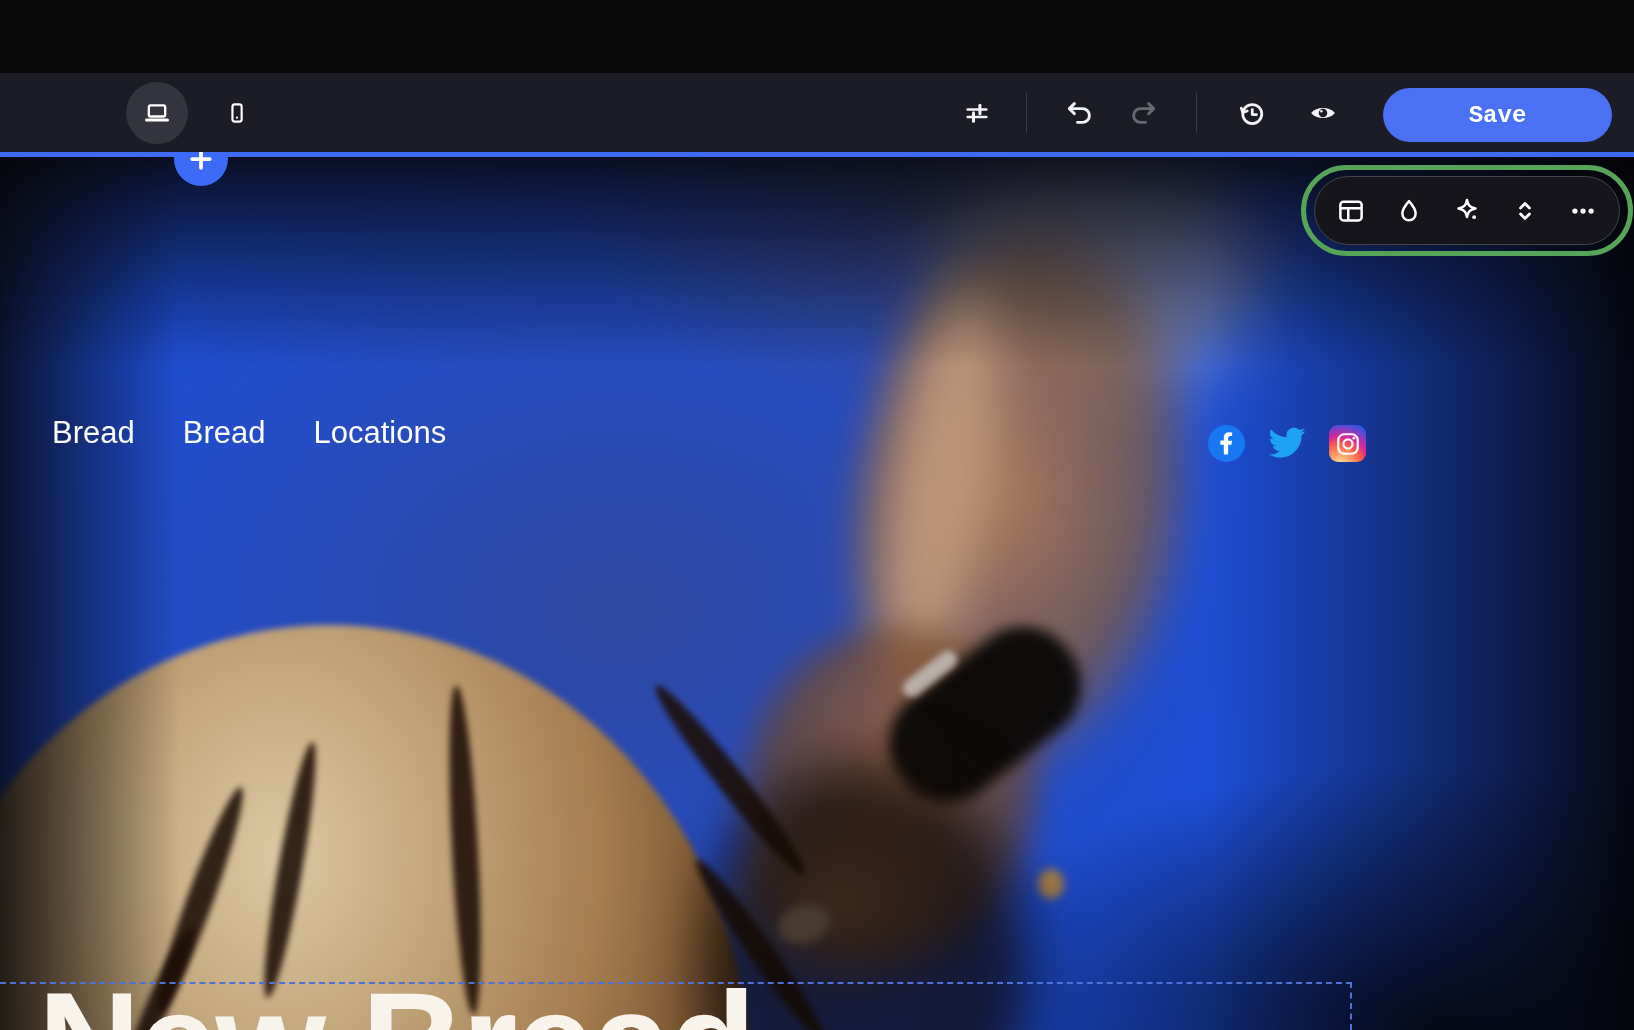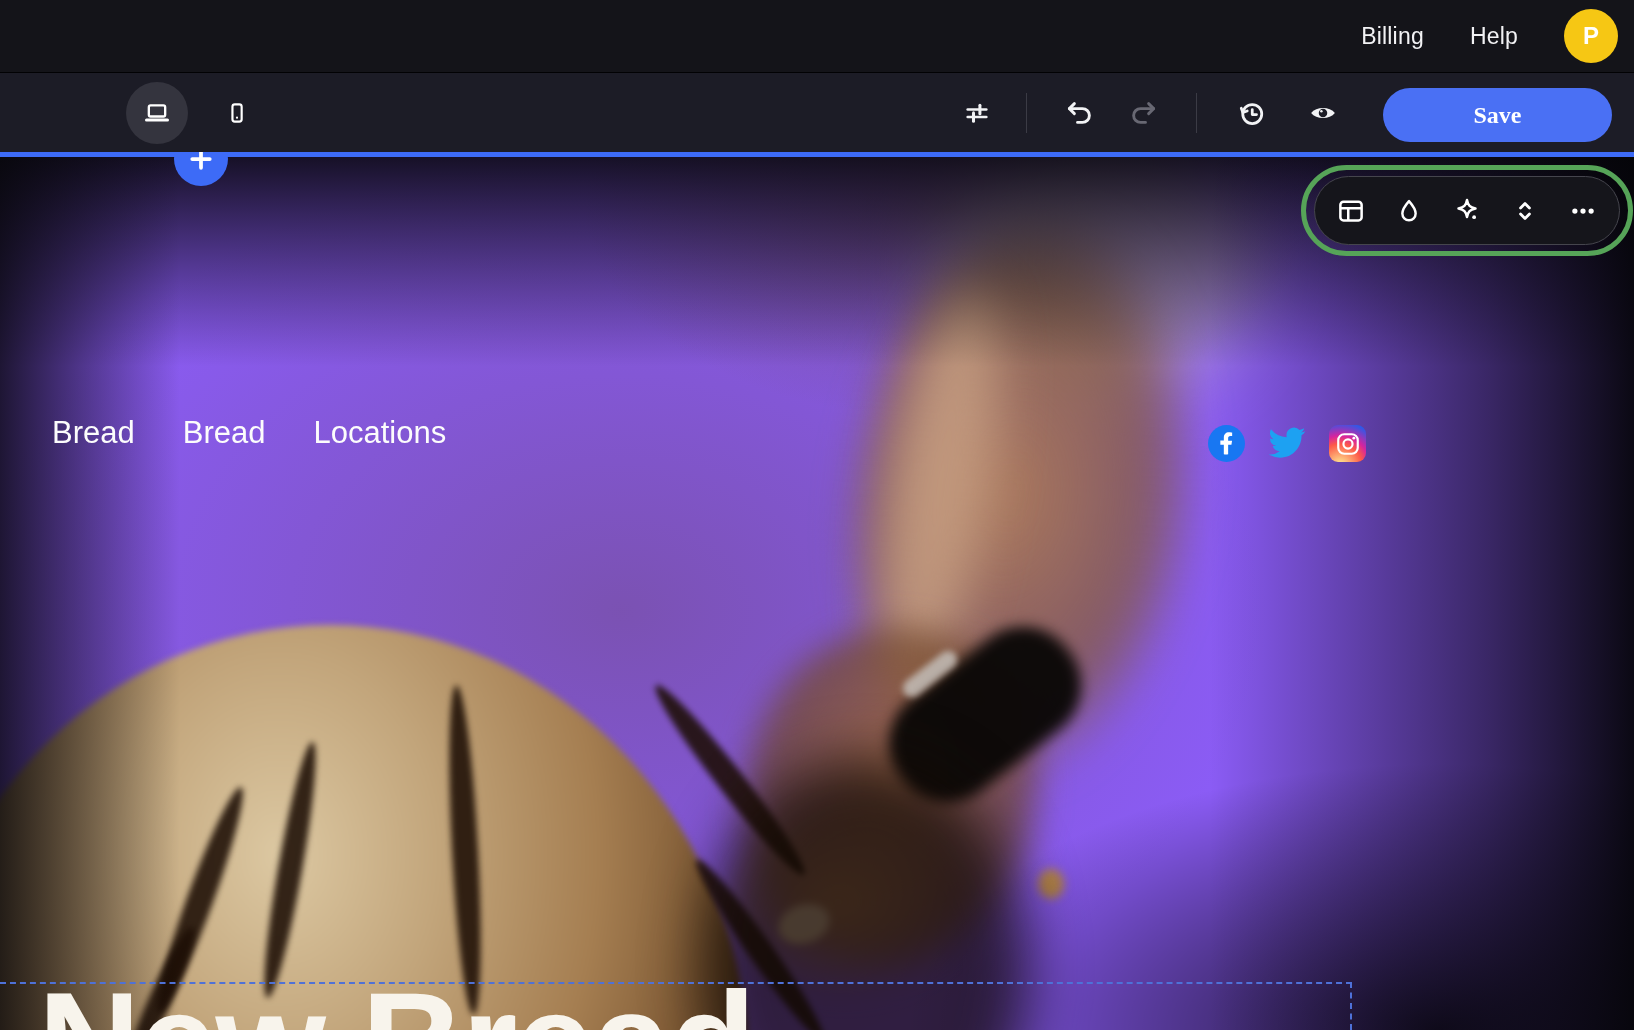--- a/index.html
+++ b/index.html
@@ -20,30 +20,30 @@
   .toolbar { position:absolute; left:0; top:73px; width:100%; height:79px; background:#1c1c26; z-index:30; }
   .icon-btn { position:absolute; width:48px; height:48px; top:16px; border:none; background:transparent;
               display:flex; align-items:center; justify-content:center; cursor:pointer; border-radius:50%; }
   .device-group { position:absolute; left:126px; top:9px; display:flex; align-items:center; gap:18px; height:62px; }
   .device-btn { width:62px; height:62px; border-radius:50%; border:none; background:transparent;
                 display:flex; align-items:center; justify-content:center; cursor:pointer; }
   .device-btn.active { background:#34343e; }
   .tb-divider { position:absolute; top:20px; width:1px; height:40px; background:#3b3b45; }
   .save-btn { position:absolute; left:1383px; top:88px; width:229px; height:54px; border-radius:27px;
               background:#4a70f4; border:none; color:#fff; font-size:24px; font-weight:700;
-              font-family:Liberation Serif, serif; cursor:pointer; z-index:31; }
+              font-family:Liberation Mono, monospace; cursor:pointer; z-index:31; }
 
   
   .blue-line { position:absolute; left:0; top:152px; width:100%; height:5px; background:#3d6bf7; z-index:4; }
   .add-btn { position:absolute; left:174px; top:132px; width:54px; height:54px; border-radius:50%;
              background:#3d6bf7; border:none; z-index:5; display:flex; align-items:center;
              justify-content:center; cursor:pointer; }
 
   
-  .hero { position:absolute; left:0; top:157px; width:1634px; height:873px; overflow:hidden; background:#8b5cf6; z-index:1; }
+  .hero { position:absolute; left:0; top:157px; width:1634px; height:873px; overflow:hidden; background:#1d4ed8; z-index:1; }
   .ph { position:absolute; border-radius:50%; }
 
   .glow { left:0; top:0; width:1634px; height:873px; border-radius:0;
     background:
       radial-gradient(ellipse 520px 300px at 58% 6%, rgba(99,70,42,.45), transparent 70%),
       radial-gradient(ellipse 900px 640px at 38% 52%, rgba(88,60,36,.32), transparent 72%); }
 
   .shoulder-blur { left:940px; top:-20px; width:320px; height:260px; background:#b4aca2; opacity:.55; filter:blur(40px); }
   .arm  { left:860px; top:60px; width:330px; height:560px; transform:rotate(7deg);
           background:radial-gradient(ellipse at 45% 50%, rgba(172,122,85,.95) 0%, rgba(130,89,58,.75) 55%, transparent 78%);
@@ -202,25 +202,20 @@
     </div>
   </div>
 
   <div class="blue-line"></div>
   <button class="add-btn" aria-label="add section">
     <svg width="30" height="30" viewBox="0 0 24 24" fill="none" stroke="#fff" stroke-width="3" stroke-linecap="round">
       <path d="M12 5 V19 M5 12 H19"></path>
     </svg>
   </button>
 
-  <header class="topbar">
-    <a>Billing</a>
-    <a>Help</a>
-    <div class="avatar">P</div>
-  </header>
 
   <div class="toolbar">
 
     <div class="device-group">
       <button class="device-btn active">
         <svg width="28" height="28" viewBox="0 0 24 24" fill="none" stroke="#fff" stroke-width="2">
           <rect x="5" y="5.5" width="14" height="9.5" rx="1.5"></rect>
           <line x1="3" y1="18" x2="21" y2="18" stroke-width="2.6" stroke-linecap="round"></line>
         </svg>
       </button>

